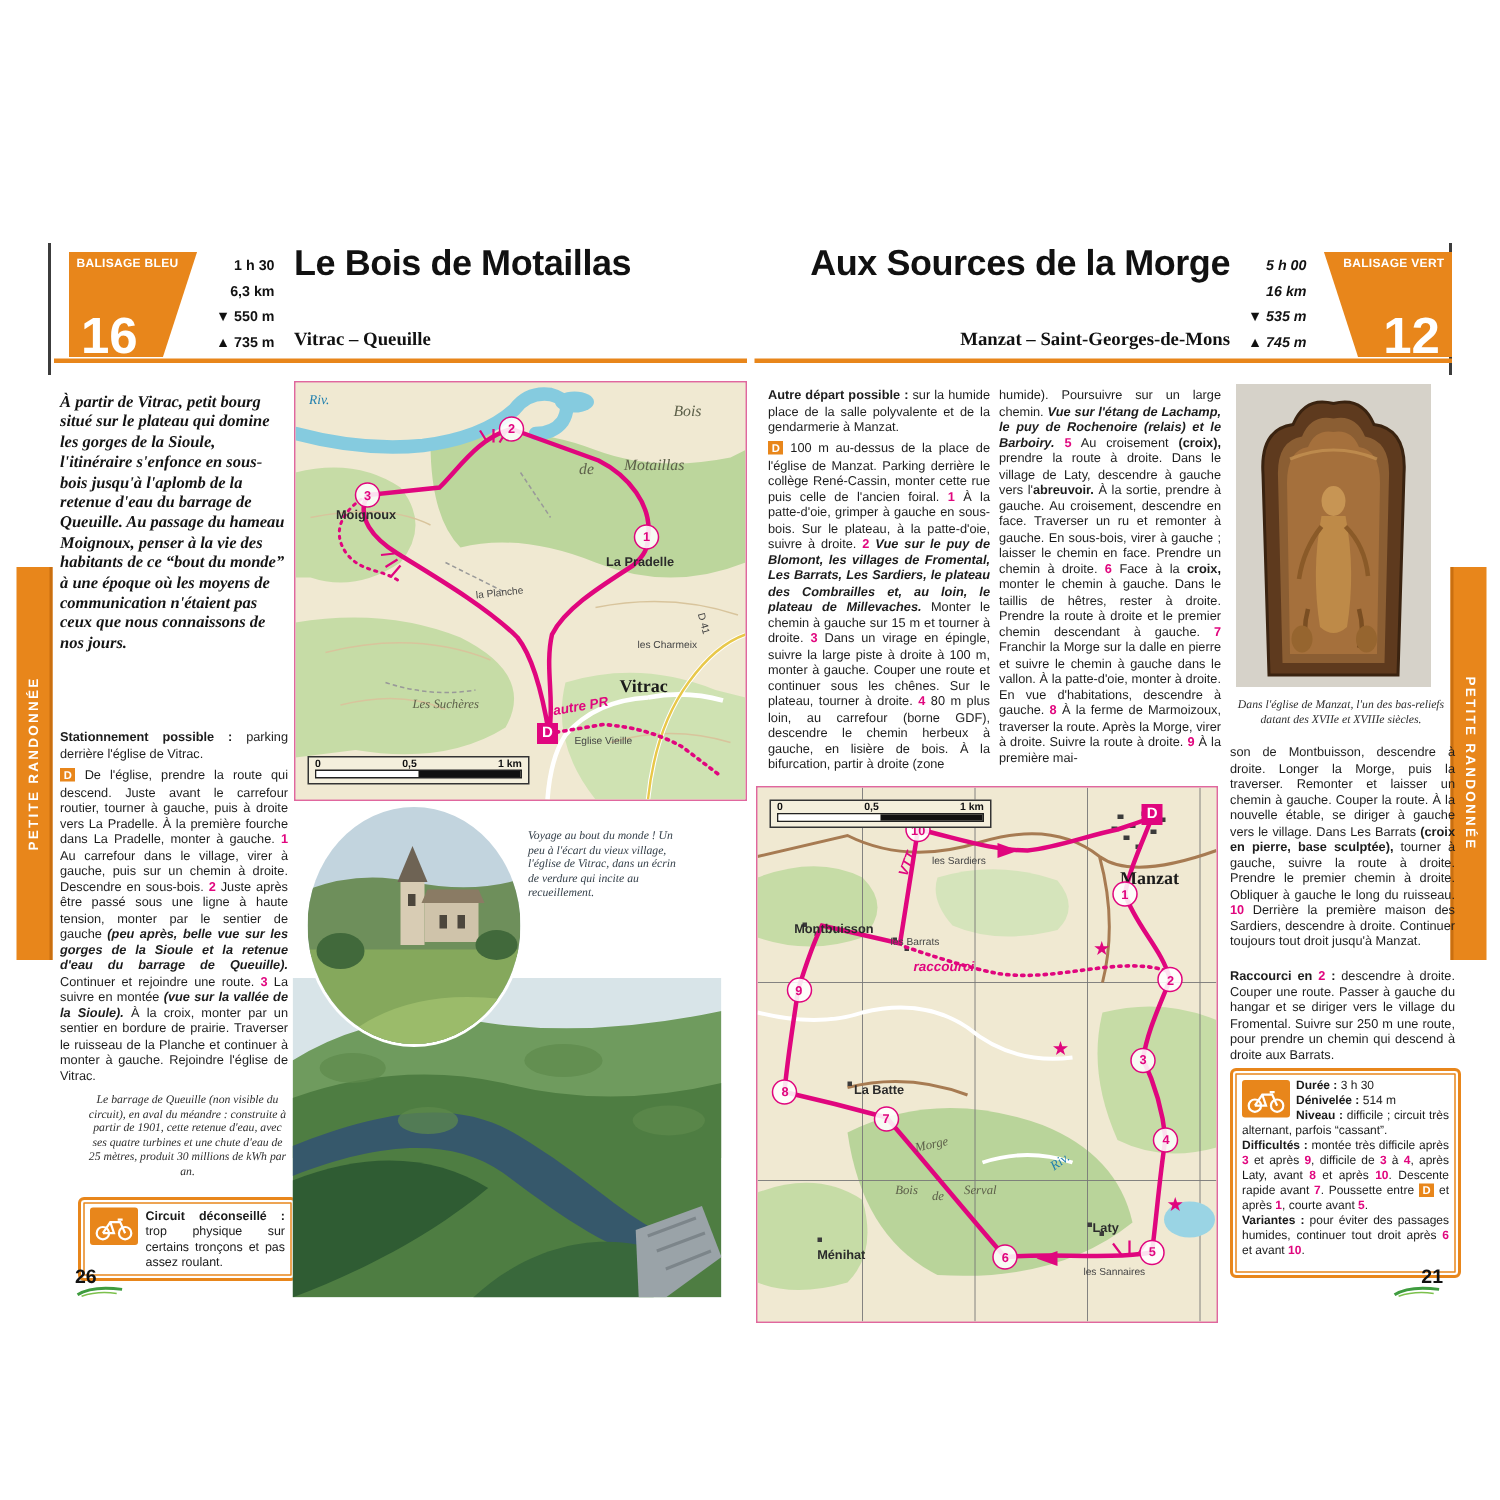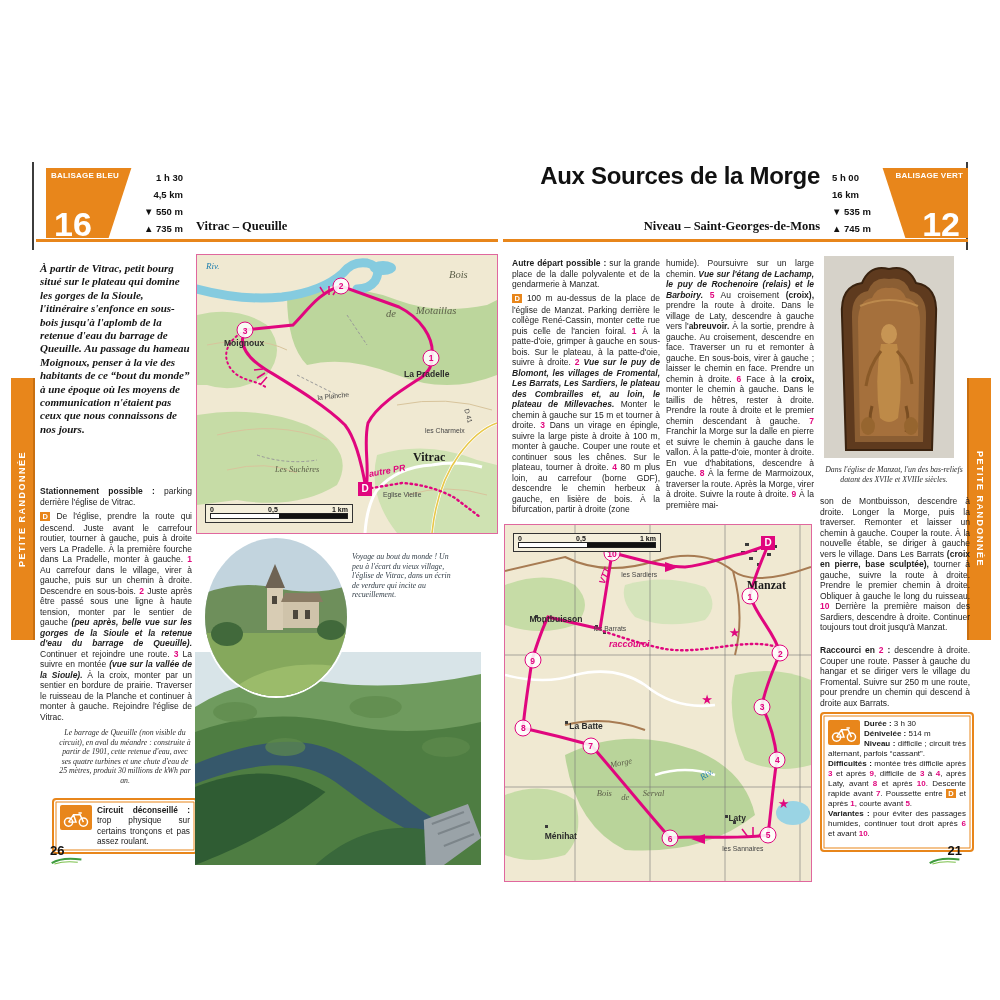--- a/index.html
+++ b/index.html
@@ -10,21 +10,21 @@
 
   
   .hdr-block{position:absolute;top:168px;width:140px;height:70px;background:#E8861B;overflow:hidden;}
   .hdr-left{left:46px;} .hdr-right{left:828px;}
   .wedge{position:absolute;top:-4px;height:78px;width:86px;background:#fff;}
   .wedge-l{right:-20px;transform:skewX(-18deg);}
   .wedge-r{left:-20px;transform:skewX(18deg);}
   .balisage{position:absolute;top:3px;color:#fff;font-size:8px;font-weight:bold;letter-spacing:.2px;}
   .hdr-left .balisage{left:5px;} .hdr-right .balisage{right:5px;}
   .stats{position:absolute;top:1px;font-size:9.5px;font-weight:bold;color:#111;line-height:17px;}
-  .hdr-left .stats{right:3px;text-align:right;} .hdr-right .stats{left:4px;text-align:left;}
+  .hdr-left .stats{right:3px;text-align:right;} .hdr-right .stats{left:4px;text-align:right;font-style:italic;}
   .hdr-num{position:absolute;bottom:-6px;color:#fff;font-size:34px;font-weight:800;}
   .hdr-left .hdr-num{left:8px;} .hdr-right .hdr-num{right:8px;}
 
   .title{position:absolute;top:162px;margin:0;font-size:24px;font-weight:800;letter-spacing:-.3px;color:#111;}
   .title-left{left:196px;} .title-right{right:180px;text-align:right;}
   .subtitle{position:absolute;top:219px;font-family:"Liberation Serif",serif;font-weight:bold;font-size:12.5px;color:#111;}
   .subtitle-left{left:196px;} .subtitle-right{right:180px;text-align:right;}
   .rule{position:absolute;top:239px;height:3px;background:#E8861B;}
   .rule-left{left:36px;width:462px;} .rule-right{left:503px;width:465px;}
 
@@ -109,26 +109,27 @@
 <div class="canvas">
 
   <div class="edge-line edge-left"></div>
   <div class="edge-line edge-right"></div>
 
   <div class="hdr-block hdr-left">
     <div class="wedge wedge-l"></div>
     <div class="balisage">BALISAGE BLEU</div>
     <div class="stats">
       <div>1 h 30</div>
-      <div>4,5 km</div>
+      <div>6,3 km</div>
       <div>▼ 550 m</div>
       <div>▲ 735 m</div>
     </div>
     <div class="hdr-num">16</div>
   </div>
+  <h1 class="title title-left">Le Bois de Motaillas</h1>
   <div class="subtitle subtitle-left">Vitrac – Queuille</div>
   <div class="rule rule-left"></div>
 
   <div class="sidebar sidebar-left">
     <span>PETITE RANDONNÉE</span>
   </div>
 
   <div class="intro">À partir de Vitrac, petit bourg situé sur le plateau qui domine les gorges de la Sioule, l'itinéraire s'enfonce en sous-bois jusqu'à l'aplomb de la retenue d'eau du barrage de Queuille. Au passage du hameau Moignoux, penser à la vie des habitants de ce “bout du monde” à une époque où les moyens de communication n'étaient pas ceux que nous connaissons de nos jours.</div>
   <p class="body-par parking"><span class="seg-b">Stationnement possible :</span><span class="seg-p"> parking derrière l'église de Vitrac.</span></p>
   <p class="body-par directions-left"><span class="seg-dep">D</span><span class="seg-p"> De l'église, prendre la route qui descend. Juste avant le carrefour routier, tourner à gauche, puis à droite vers La Pradelle. À la première fourche dans La Pradelle, monter à gauche. </span><span class="seg-num">1</span><span class="seg-p"> Au carrefour dans le village, virer à gauche, puis sur un chemin à droite. Descendre en sous-bois. </span><span class="seg-num">2</span><span class="seg-p"> Juste après être passé sous une ligne à haute tension, monter par le sentier de gauche </span><span class="seg-bi">(peu après, belle vue sur les gorges de la Sioule et la retenue d'eau du barrage de Queuille).</span><span class="seg-p"> Continuer et rejoindre une route. </span><span class="seg-num">3</span><span class="seg-p"> La suivre en montée </span><span class="seg-bi">(vue sur la vallée de la Sioule).</span><span class="seg-p"> À la croix, monter par un sentier en bordure de prairie. Traverser le ruisseau de la Planche et continuer à monter à gauche. Rejoindre l'église de Vitrac.</span></p>
@@ -248,28 +249,28 @@
     <div class="balisage">BALISAGE VERT</div>
     <div class="stats">
       <div>5 h 00</div>
       <div>16 km</div>
       <div>▼ 535 m</div>
       <div>▲ 745 m</div>
     </div>
     <div class="hdr-num">12</div>
   </div>
   <h1 class="title title-right">Aux Sources de la Morge</h1>
-  <div class="subtitle subtitle-right">Niveau – Saint-Georges-de-Mons</div>
+  <div class="subtitle subtitle-right">Manzat – Saint-Georges-de-Mons</div>
   <div class="rule rule-right"></div>
 
   <div class="sidebar sidebar-right">
     <span>PETITE RANDONNÉE</span>
   </div>
 
-  <p class="body-par col1a"><span class="seg-b">Autre départ possible :</span><span class="seg-p"> sur la grande place de la dalle polyvalente et de la gendarmerie à Manzat.</span></p>
+  <p class="body-par col1a"><span class="seg-b">Autre départ possible :</span><span class="seg-p"> sur la humide place de la salle polyvalente et de la gendarmerie à Manzat.</span></p>
   <p class="body-par col1b"><span class="seg-dep">D</span><span class="seg-p"> 100 m au-dessus de la place de l'église de Manzat. Parking derrière le collège René-Cassin, monter cette rue puis celle de l'ancien foiral. </span><span class="seg-num">1</span><span class="seg-p"> À la patte-d'oie, grimper à gauche en sous-bois. Sur le plateau, à la patte-d'oie, suivre à droite. </span><span class="seg-num">2</span><span class="seg-bi"> Vue sur le puy de Blomont, les villages de Fromental, Les Barrats, Les Sardiers, le plateau des Combrailles et, au loin, le plateau de Millevaches.</span><span class="seg-p"> Monter le chemin à gauche sur 15 m et tourner à droite. </span><span class="seg-num">3</span><span class="seg-p"> Dans un virage en épingle, suivre la large piste à droite à 100 m, monter à gauche. Couper une route et continuer sous les chênes. Sur le plateau, tourner à droite. </span><span class="seg-num">4</span><span class="seg-p"> 80 m plus loin, au carrefour (borne GDF), descendre le chemin herbeux à gauche, en lisière de bois. À la bifurcation, partir à droite (zone</span></p>
   <p class="body-par col2"><span class="seg-p">humide). Poursuivre sur un large chemin. </span><span class="seg-bi">Vue sur l'étang de Lachamp, le puy de Rochenoire (relais) et le Barboiry.</span><span class="seg-p"> </span><span class="seg-num">5</span><span class="seg-p"> Au croisement </span><span class="seg-b">(croix),</span><span class="seg-p"> prendre la route à droite. Dans le village de Laty, descendre à gauche vers l'</span><span class="seg-b">abreuvoir.</span><span class="seg-p"> À la sortie, prendre à gauche. Au croisement, descendre en face. Traverser un ru et remonter à gauche. En sous-bois, virer à gauche ; laisser le chemin en face. Prendre un chemin à droite. </span><span class="seg-num">6</span><span class="seg-p"> Face à la </span><span class="seg-b">croix,</span><span class="seg-p"> monter le chemin à gauche. Dans le taillis de hêtres, rester à droite. Prendre la route à droite et le premier chemin descendant à gauche. </span><span class="seg-num">7</span><span class="seg-p"> Franchir la Morge sur la dalle en pierre et suivre le chemin à gauche dans le vallon. À la patte-d'oie, monter à droite. En vue d'habitations, descendre à gauche. </span><span class="seg-num">8</span><span class="seg-p"> À la ferme de Marmoizoux, traverser la route. Après la Morge, virer à droite. Suivre la route à droite. </span><span class="seg-num">9</span><span class="seg-p"> À la première mai-</span></p>
   <p class="body-par col3a"><span class="seg-p">son de Montbuisson, descendre à droite. Longer la Morge, puis la traverser. Remonter et laisser un chemin à gauche. Couper la route. À la nouvelle étable, se diriger à gauche vers le village. Dans Les Barrats </span><span class="seg-b">(croix en pierre, base sculptée),</span><span class="seg-p"> tourner à gauche, suivre la route à droite. Prendre le premier chemin à droite. Obliquer à gauche le long du ruisseau. </span><span class="seg-num">10</span><span class="seg-p"> Derrière la première maison des Sardiers, descendre à droite. Continuer toujours tout droit jusqu'à Manzat.</span></p>
   <p class="body-par col3b"><span class="seg-b">Raccourci en </span><span class="seg-num">2</span><span class="seg-b"> :</span><span class="seg-p"> descendre à droite. Couper une route. Passer à gauche du hangar et se diriger vers le village du Fromental. Suivre sur 250 m une route, pour prendre un chemin qui descend à droite aux Barrats.</span></p>
 
   <div class="photo relief-photo">
     <svg viewBox="0 0 130 202" preserveAspectRatio="none">
       <rect width="130" height="202" fill="#D6D2C9"></rect>
       <path d="M18,60 Q16,30 38,27 Q46,8 65,13 Q84,8 92,27 Q114,30 112,60 L108,194 L22,194 Z" fill="#5E3A1E" stroke="#3A2310" stroke-width="2"></path>
       <path d="M28,62 Q27,38 44,35 Q50,20 65,23 Q80,20 86,35 Q103,38 102,62 L99,186 L31,186 Z" fill="#8B5E33"></path>

